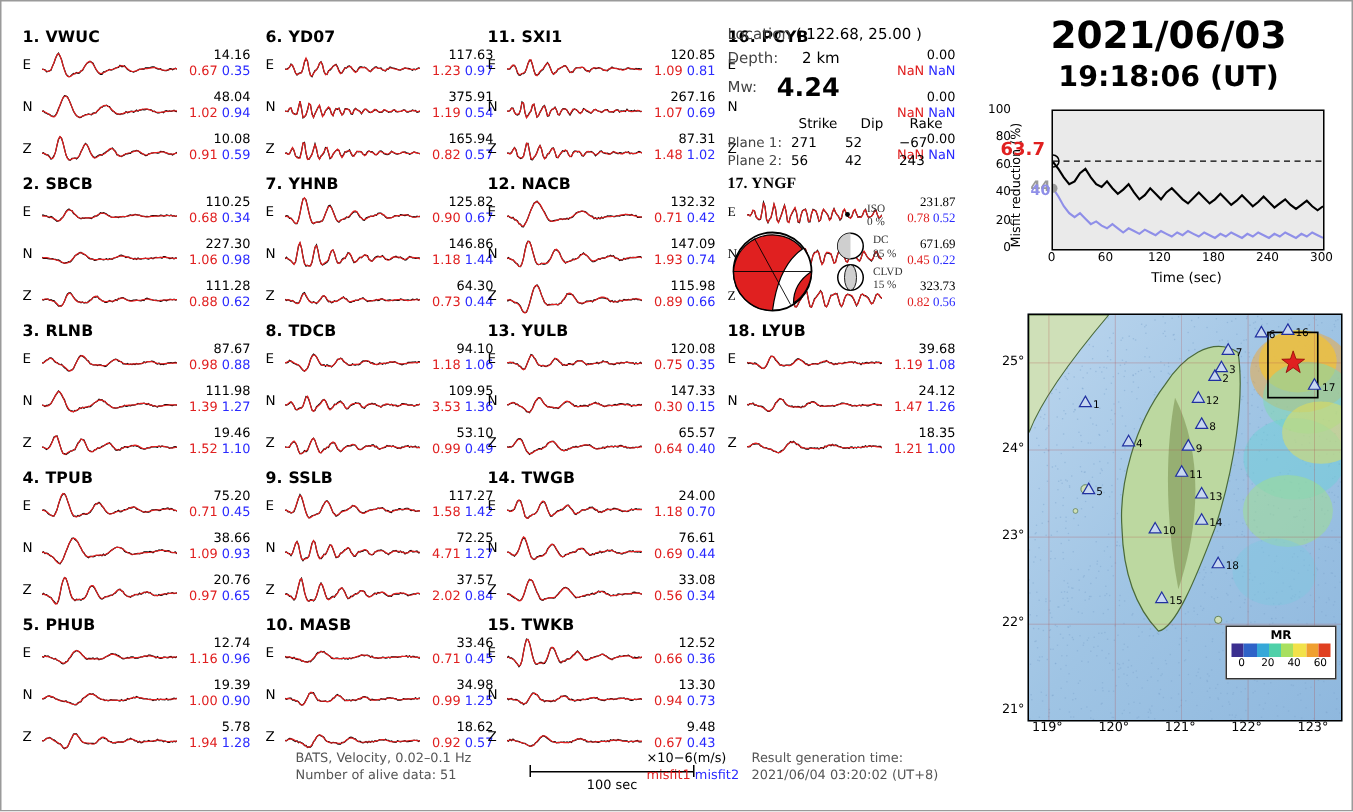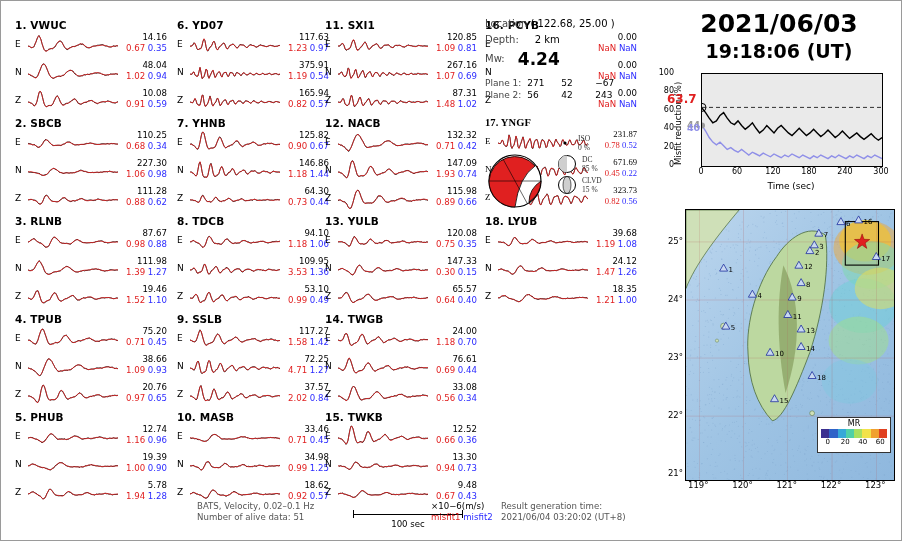--- a/index.html
+++ b/index.html
@@ -52,21 +52,21 @@
   .ytick{position:absolute;right:219px;font-size:8px;text-align:right;width:16px;}
   .xtick{position:absolute;top:100px;font-size:8px;text-align:center;width:24px;}
   .xlab{position:absolute;left:36px;top:114px;width:180px;text-align:center;font-size:9px;}
 
   
   .map{position:absolute;left:664px;top:208px;width:228px;height:292px;}
   .mapframe{position:absolute;left:20px;top:0;width:208px;height:270px;border:1px solid #000;overflow:hidden;background:#cfe3f2;}
   .maplat{position:absolute;left:0;font-size:8.5px;text-align:right;width:18px;}
   .maplon{position:absolute;top:271px;font-size:8.5px;text-align:center;width:28px;}
   .mr{position:absolute;left:152px;top:208px;width:72px;height:34px;background:#ffffff;border:1px solid #333;}
-  .mr .mrt{font-size:8px;font-weight:normal;text-align:center;margin-top:1px;}
+  .mr .mrt{font-size:8px;font-weight:bold;text-align:center;margin-top:1px;}
   .mr .mrs{display:flex;height:9px;margin:1px 3px 0 3px;}
   .mr .mrs div{flex:1;}
   .mr .mrl{display:flex;margin:0 1px;}
   .mr .mrl span{flex:1;font-size:7px;text-align:center;}
 
   
   .footer{position:absolute;left:0;top:495px;width:902px;height:46px;font-size:8.6px;color:#555;}
   .f1{position:absolute;left:196px;top:5px;}
   .f2{position:absolute;left:196px;top:16px;}
   .scale{position:absolute;left:352px;top:14px;width:110px;}
@@ -837,20 +837,26 @@
       <span>Depth:</span>
       &nbsp;&nbsp;&nbsp;&nbsp;<b>2 km</b>
     </div>
     <div class="bfs-mw">
       <span>Mw:</span>
       <span class="val">4.24</span>
     </div>
     <div class="planes">
       <table>
         <tbody>
+            <tr>
+          <td class="lbl"></td>
+          <th>Strike</th>
+          <th>Dip</th>
+          <th>Rake</th>
+        </tr>
         <tr>
           <td class="lbl">Plane 1:</td>
           <td class="num">271</td>
           <td class="num">52</td>
           <td class="num">−67</td>
         </tr>
         <tr>
           <td class="lbl">Plane 2:</td>
           <td class="num">56</td>
           <td class="num">42</td>

